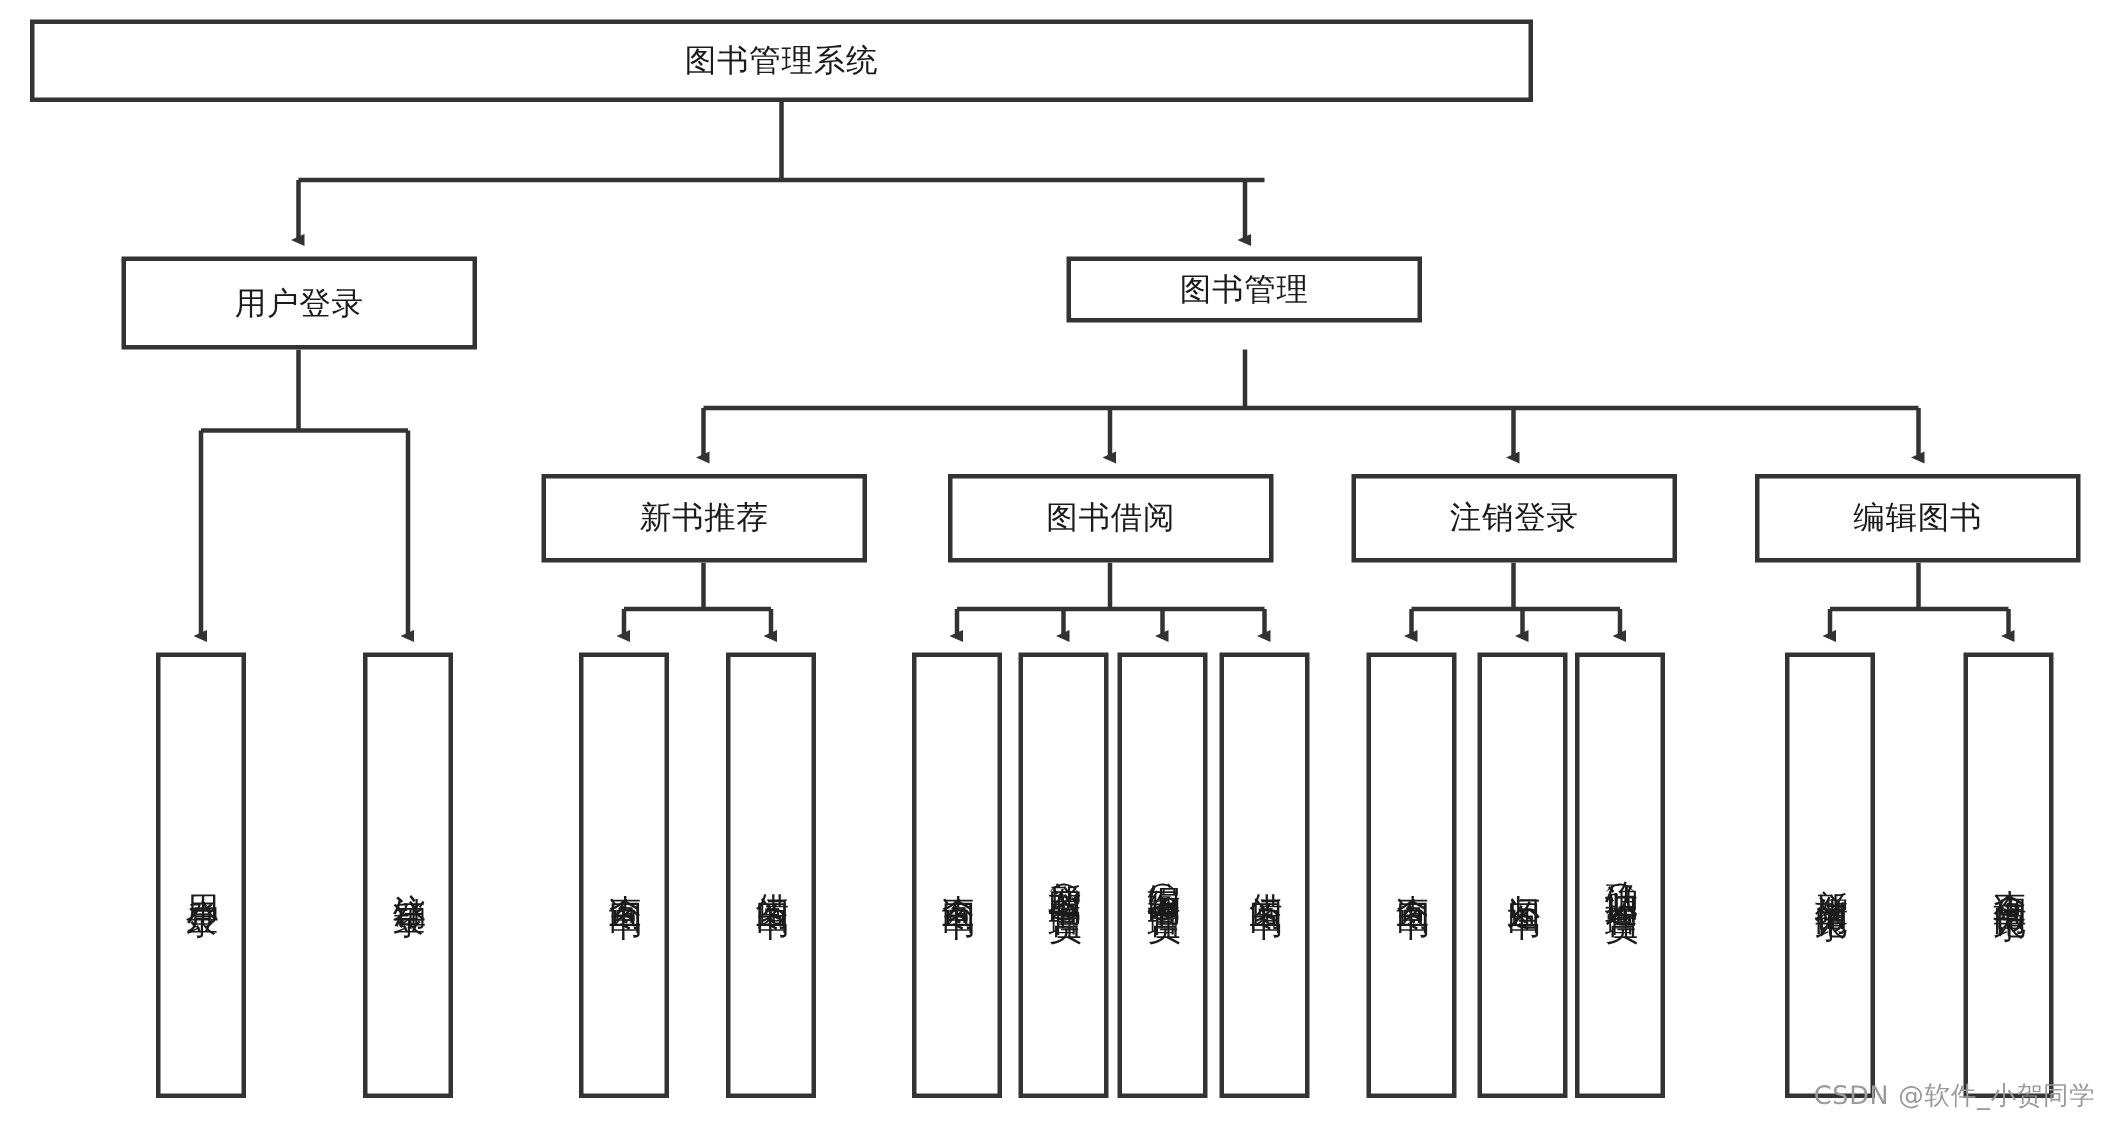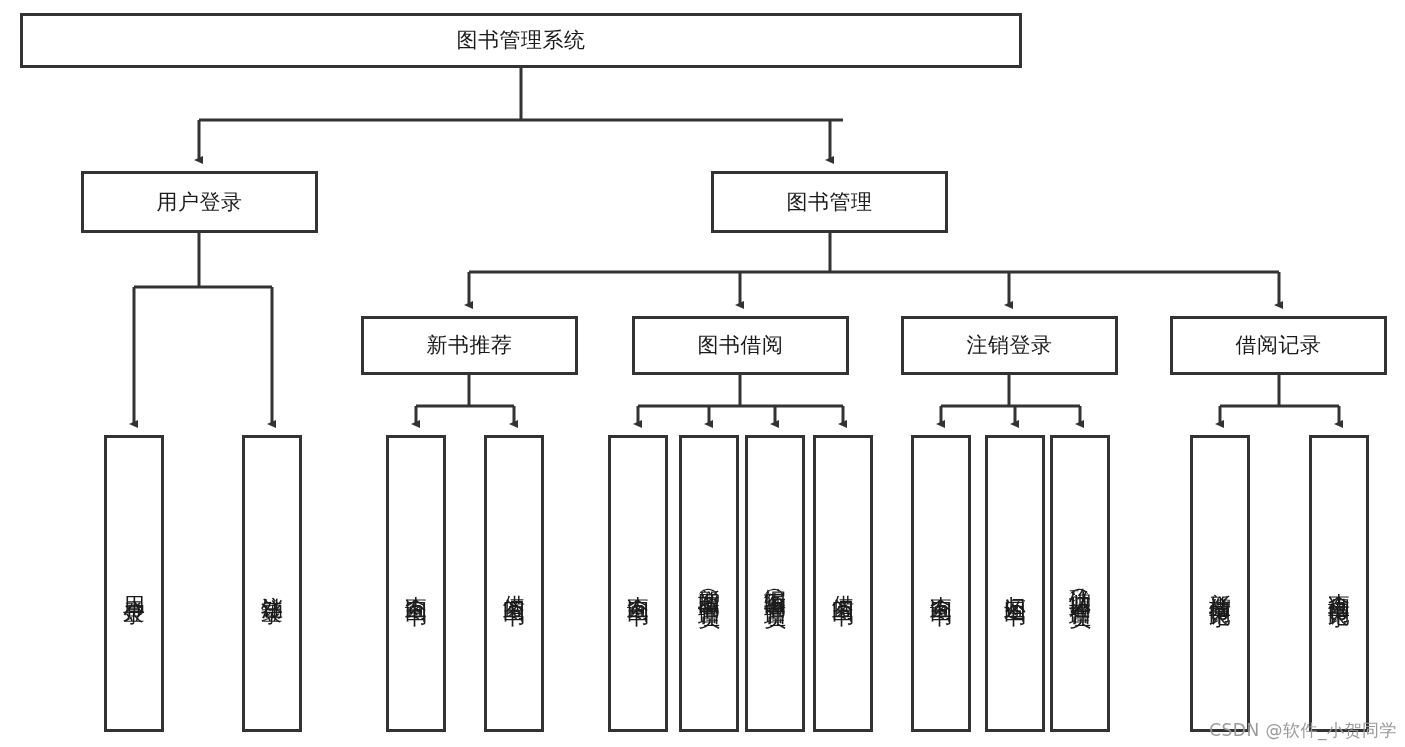--- a/index.html
+++ b/index.html
@@ -116,35 +116,35 @@
     </g>
   </svg>
 
   <div class="node" style="left:20px; top:13px; width:1002px; height:55px;">
     <span class="node-label">图书管理系统</span>
   </div>
 
   <div class="node" style="left:81px; top:171px; width:237px; height:62px;">
     <span class="node-label">用户登录</span>
   </div>
-  <div class="node" style="left:711px; top:171px; width:237px; height:62px;">
+  <div class="node" style="left:711px; top:171px; width:237px; height:44px;">
     <span class="node-label">图书管理</span>
   </div>
 
   <div class="node" style="left:361px; top:316px; width:217px; height:59px;">
     <span class="node-label">新书推荐</span>
   </div>
   <div class="node" style="left:632px; top:316px; width:217px; height:59px;">
     <span class="node-label">图书借阅</span>
   </div>
   <div class="node" style="left:901px; top:316px; width:217px; height:59px;">
     <span class="node-label">注销登录</span>
   </div>
   <div class="node" style="left:1170px; top:316px; width:217px; height:59px;">
-    <span class="node-label">借阅记录</span>
+    <span class="node-label">编辑图书</span>
   </div>
 
   <div class="node vertical" style="left:104px; top:435px; width:60px; height:297px;">
     <span class="node-label">用户登录</span>
   </div>
   <div class="node vertical" style="left:242px; top:435px; width:60px; height:297px;">
     <span class="node-label">注销登录</span>
   </div>
   <div class="node vertical" style="left:386px; top:435px; width:60px; height:297px;">
     <span class="node-label">查询图书</span>

